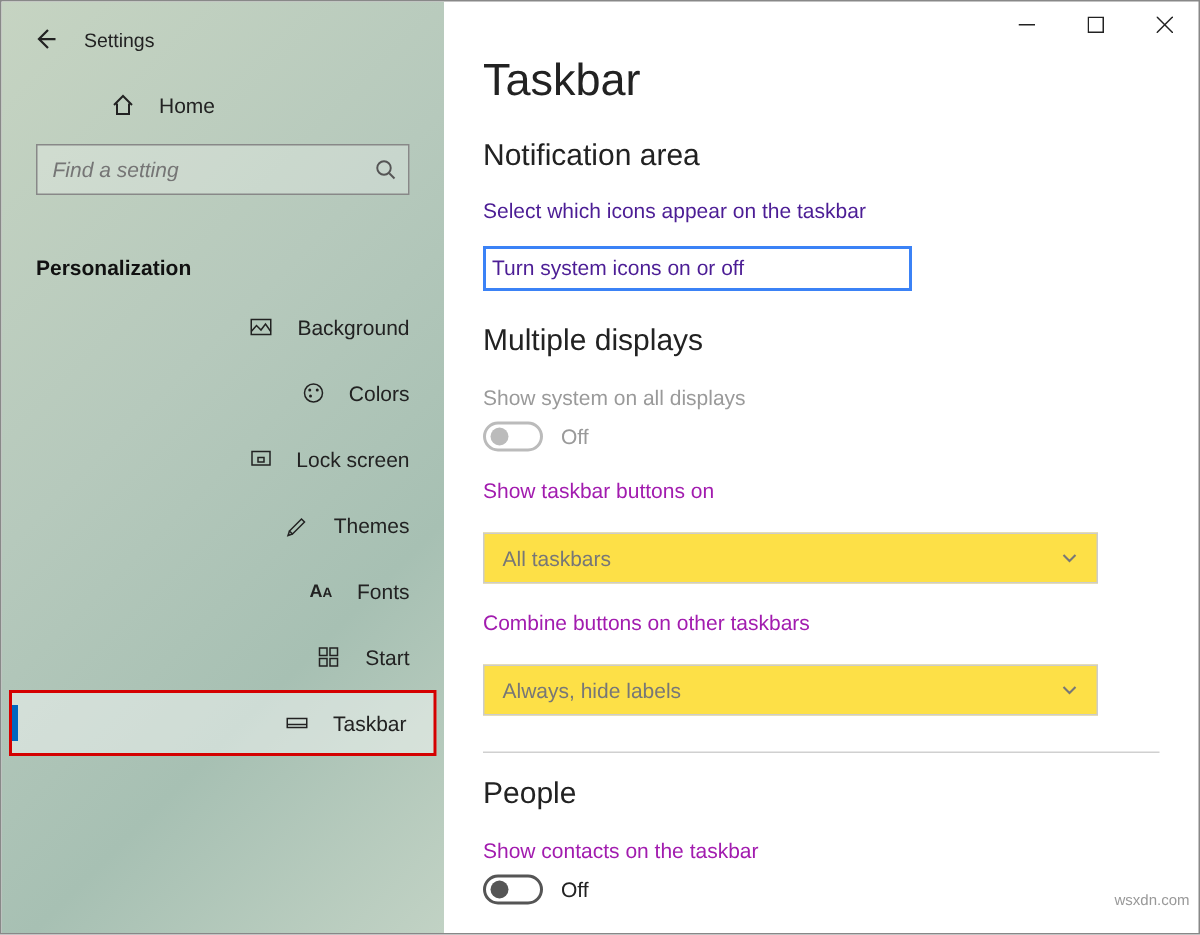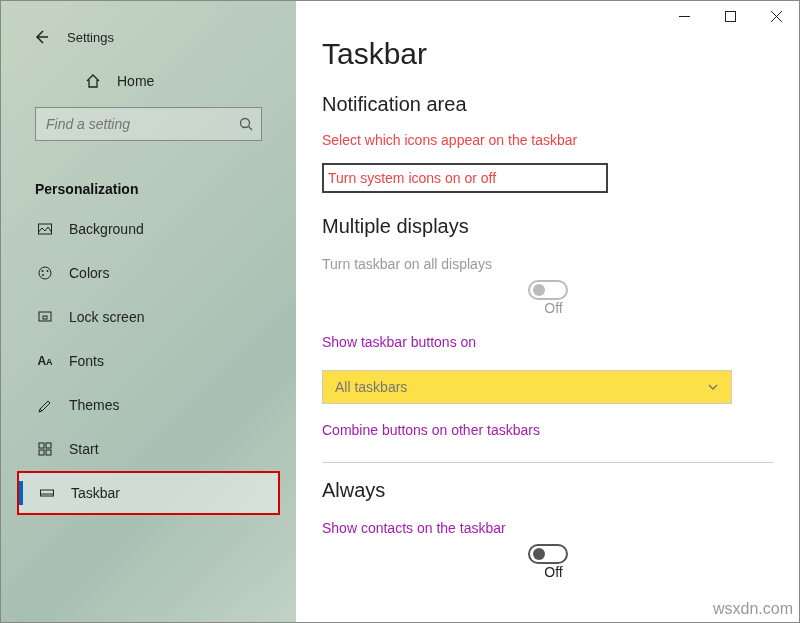--- a/index.html
+++ b/index.html
@@ -1,56 +1,56 @@
 <!DOCTYPE html>
 <html><head>
 <meta charset="utf-8">
 <style>
   * { box-sizing: border-box; font-family: "Segoe UI", Arial, sans-serif; }
   body { margin:0; width:800px; height:623px; background:#fff; overflow:hidden; border:1px solid #888; position:relative;}
   .window { display:flex; height:100%; }
-  .sidebar { width:295px; height:100%; background:linear-gradient(135deg,#c6d4c2 0%, #b6c9bc 40%, #a7c0b3 70%, #c1d2c4 100%); padding:16px; position:relative; }
+  .sidebar { width:295px; height:100%; background:linear-gradient(135deg,#c6d4c2 0%, #b6c9bc 40%, #a7c0b3 70%, #c1d2c4 100%); padding:5px; position:relative; }
   .titlebar-row { display:flex; align-items:center; height:40px; padding:0 8px; }
   .back-btn { width:32px; height:32px; display:flex; align-items:center; justify-content:center; color:#222; cursor:pointer;}
   .app-title { font-size:13px; margin-left:10px; color:#222;}
   .home-row { display:flex; align-items:center; padding:8px 18px 8px 18px; margin-top:8px;margin-left:48px;}
   .home-row .icon-slot, .nav-item .icon-slot { width:20px; display:flex; justify-content:center; align-items:center; color:#222;}
   .home-row .label, .nav-item .label { margin-left:14px; font-size:14px; color:#222;}
   .search-wrap { margin:10px 18px 12px 18px; position:relative;}
   .search-input { width:100%; height:34px; border:1px solid #888; background:rgba(255,255,255,0.25); padding:0 34px 0 10px; font-size:14px; font-style:italic; color:#555; outline:none;}
   .search-icon { position:absolute; right:8px; top:50%; transform:translateY(-50%); color:#555;}
   .section-title { font-weight:600; font-size:14px; padding:4px 18px 10px 18px; color:#111;margin-top:36px;}
   .nav-list { display:flex; flex-direction:column; }
-  .nav-item { display:flex; align-items:center; padding:0 18px; height:44px; cursor:pointer; position:relative;}
+  .nav-item { display:flex; align-items:center; padding:0 18px; height:44px; cursor:pointer; position:relative;justify-content:flex-end;}
   .nav-item.selected { background:rgba(255,255,255,0.45);}
   .nav-item.selected::before { content:""; position:absolute; left:0; top:8px; bottom:8px; width:4px; background:#0067c0;}
   .nav-item .label { font-size:14px;}
   .red-box { border:2px solid #d40000 !important; }
   
   .main { flex:1; padding:0 26px 10px 26px; overflow:hidden; position:relative;}
   .win-controls { position:absolute; top:0; right:0; display:flex;}
   .win-btn { width:46px; height:30px; display:flex; align-items:center; justify-content:center; color:#222; cursor:pointer;}
   .page-title { font-size:30px; font-weight:400; margin-top:36px; color:#222;}
   .section-h { font-size:20px; font-weight:500; margin-top:22px; color:#222;}
-  .link { color:#ef4444; font-size:14px; margin-top:16px; display:inline-block; cursor:pointer;}
+  .link { color:#4c1d95; font-size:14px; margin-top:16px; display:inline-block; cursor:pointer;}
   .setting-label { font-size:14px; color:#a21caf; margin-top:18px;}
   .setting-label.disabled { color:#9a9a9a;}
-  .toggle-row { display:flex; align-items:center; margin-top:8px;flex-direction:column;}
+  .toggle-row { display:flex; align-items:center; margin-top:8px;}
   .toggle { width:40px; height:20px; border:2px solid #555; border-radius:20px; position:relative; cursor:pointer; }
   .toggle.disabled { border-color:#bbb; cursor:default;}
   .toggle .knob { width:12px; height:12px; border-radius:50%; background:#555; position:absolute; top:50%; left:3px; transform:translateY(-50%);}
   .toggle.disabled .knob { background:#bbb;}
   .toggle-state { margin-left:12px; font-size:14px; color:#222;}
   .toggle-state.disabled { color:#9a9a9a;}
   .dropdown { margin-top:20px; width:410px; height:34px; background:#fde047; border:1px solid #ccc; display:flex; align-items:center; justify-content:space-between; padding:0 12px; color:#777; font-size:14px; cursor:pointer;}
   .dropdown .chev { color:#777; }
   .divider { border:none; border-top:1px solid #d0d0d0; margin:24px 0 0 0;}
-  .watermark { position:absolute; bottom:4px; right:6px; font-size:16px; color:#999;}
+  .watermark { position:absolute; bottom:16px; right:6px; font-size:10px; color:#999;}
   svg { display:block;}
-  .red-link-wrap { border:2px solid #404040; padding:4px 110px 4px 4px; margin-top:14px; display:inline-block;}
+  .red-link-wrap { border:2px solid #3b82f6; padding:4px 110px 4px 4px; margin-top:14px; display:inline-block;}
 </style>
 </head>
 <body>
 
 <div class="window">
 
   <div class="sidebar">
     <div class="titlebar-row">
       <div class="back-btn">
         <svg width="16" height="16" viewBox="0 0 16 16">
@@ -107,32 +107,32 @@
         <span class="icon-slot">
             <svg width="16" height="16" viewBox="0 0 16 16">
               <rect x="2" y="3" width="12" height="9" stroke="#222" fill="none"></rect>
               <rect x="6" y="7" width="4" height="3" stroke="#222" fill="none"></rect>
             </svg>
           </span>
         <span class="label">Lock screen</span>
       </div>
       <div class="nav-item">
         <span class="icon-slot">
-            <span style="font-size:12px;font-weight:600;">A<span style="font-size:9px;">A</span></span>
-          </span>
-        <span class="label">Fonts</span>
-      </div>
-      <div class="nav-item">
-        <span class="icon-slot">
             <svg width="16" height="16" viewBox="0 0 16 16">
               <path d="M3 12 L11 4 L13 6 L5 14 Z" stroke="#222" fill="none"></path>
               <path d="M3 12 L2 15 L5 14" stroke="#222" fill="none"></path>
             </svg>
           </span>
         <span class="label">Themes</span>
+      </div>
+      <div class="nav-item">
+        <span class="icon-slot">
+            <span style="font-size:12px;font-weight:600;">A<span style="font-size:9px;">A</span></span>
+          </span>
+        <span class="label">Fonts</span>
       </div>
       <div class="nav-item">
         <span class="icon-slot">
             <svg width="16" height="16" viewBox="0 0 16 16">
               <rect x="2" y="2" width="5" height="5" stroke="#222" fill="none"></rect>
               <rect x="9" y="2" width="5" height="5" stroke="#222" fill="none"></rect>
               <rect x="2" y="9" width="5" height="5" stroke="#222" fill="none"></rect>
               <rect x="9" y="9" width="5" height="5" stroke="#222" fill="none"></rect>
             </svg>
           </span>
@@ -172,43 +172,51 @@
 
     <div class="page-title">Taskbar</div>
 
     <div class="section-h">Notification area</div>
     <a class="link">Select which icons appear on the taskbar</a>
     <div class="red-link-wrap">
       <a class="link" style="margin-top:0;">Turn system icons on or off</a>
     </div>
 
     <div class="section-h">Multiple displays</div>
-    <div class="setting-label disabled">Turn taskbar on all displays</div>
+    <div class="setting-label disabled">Show system on all displays</div>
     <div class="toggle-row">
       <div class="toggle disabled">
           <div class="knob"></div>
         </div>
       <div class="toggle-state disabled">Off</div>
     </div>
 
     <div class="setting-label">Show taskbar buttons on</div>
     <div class="dropdown">
       <span>All taskbars</span>
       <span class="chev">
           <svg width="12" height="12" viewBox="0 0 12 12">
             <path d="M2 4 L6 8 L10 4" stroke="#777" fill="none" stroke-width="1.4"></path>
           </svg>
         </span>
     </div>
 
     <div class="setting-label">Combine buttons on other taskbars</div>
+    <div class="dropdown">
+      <span>Always, hide labels</span>
+      <span class="chev">
+          <svg width="12" height="12" viewBox="0 0 12 12">
+            <path d="M2 4 L6 8 L10 4" stroke="#777" fill="none" stroke-width="1.4"></path>
+          </svg>
+        </span>
+    </div>
 
     <hr class="divider">
 
-    <div class="section-h" style="margin-top:16px;">Always</div>
+    <div class="section-h" style="margin-top:16px;">People</div>
     <div class="setting-label">Show contacts on the taskbar</div>
     <div class="toggle-row">
       <div class="toggle">
           <div class="knob"></div>
         </div>
       <div class="toggle-state">Off</div>
     </div>
 
   </div>
 </div>

